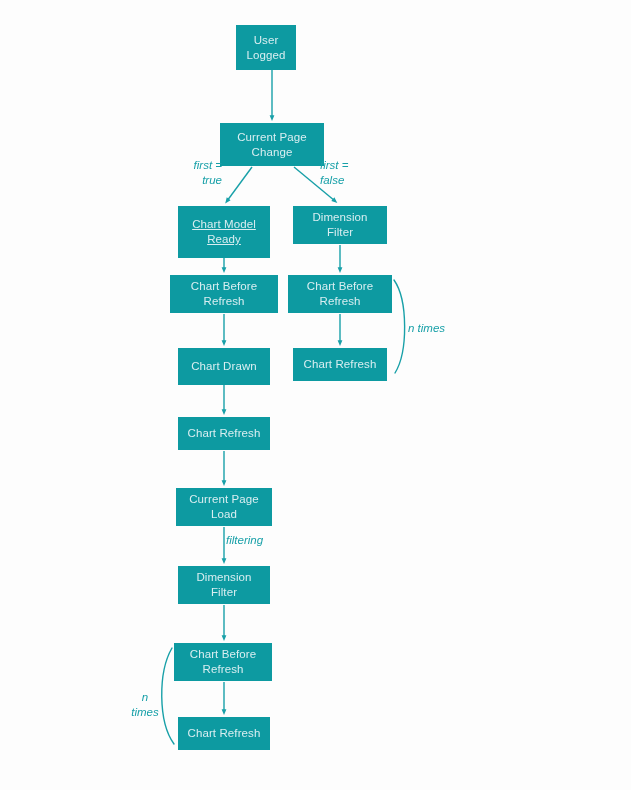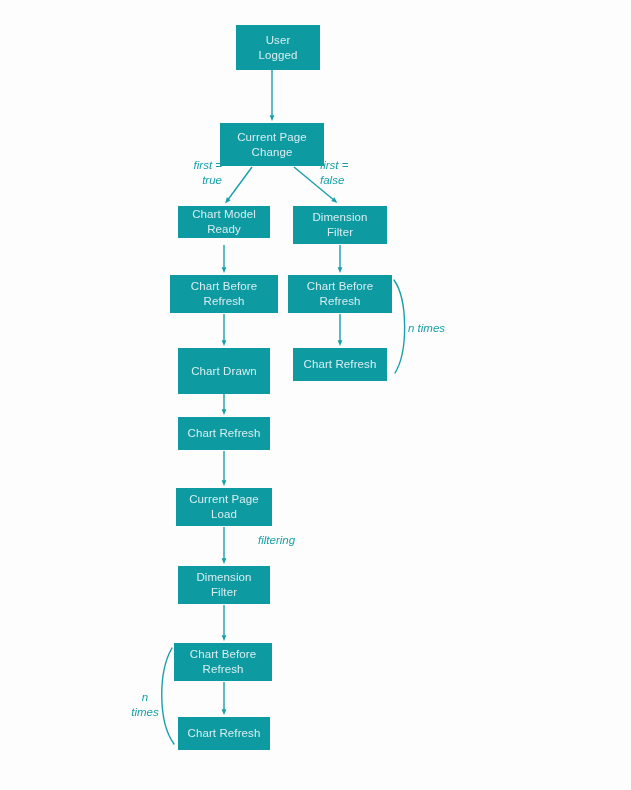--- a/index.html
+++ b/index.html
@@ -88,51 +88,51 @@
       <line x1="224" y1="605" x2="224" y2="638"></line>
       <line x1="224" y1="682" x2="224" y2="712"></line>
     </g>
 
     <g stroke="#18a0a8" stroke-width="1.4" fill="none" stroke-linecap="round">
       <path d="M394,280 C408,300 408,352 395,373"></path>
       <path d="M172,648 C158,672 158,722 174,744"></path>
     </g>
   </svg>
 
-  <div class="node-box" style="left:236px; top:25px; width:84px; height:45px;">
+  <div class="node-box" style="left:236px; top:25px; width:60px; height:45px;">
     <span class="node-label">User
 Logged</span>
   </div>
 
   <div class="node-box" style="left:220px; top:123px; width:104px; height:43px;">
     <span class="node-label">Current Page
 Change</span>
   </div>
 
-  <div class="node-box" style="left:178px; top:206px; width:92px; height:32px;">
+  <div class="node-box" style="left:178px; top:206px; width:92px; height:52px;text-decoration:underline;">
     <span class="node-label">Chart Model
 Ready</span>
   </div>
 
   <div class="node-box" style="left:293px; top:206px; width:94px; height:38px;">
     <span class="node-label">Dimension
 Filter</span>
   </div>
 
   <div class="node-box" style="left:170px; top:275px; width:108px; height:38px;">
     <span class="node-label">Chart Before
 Refresh</span>
   </div>
 
   <div class="node-box" style="left:288px; top:275px; width:104px; height:38px;">
     <span class="node-label">Chart Before
 Refresh</span>
   </div>
 
-  <div class="node-box" style="left:178px; top:348px; width:92px; height:46px;">
+  <div class="node-box" style="left:178px; top:348px; width:92px; height:37px;">
     <span class="node-label">Chart Drawn</span>
   </div>
 
   <div class="node-box" style="left:293px; top:348px; width:94px; height:33px;">
     <span class="node-label">Chart Refresh</span>
   </div>
 
   <div class="node-box" style="left:178px; top:417px; width:92px; height:33px;">
     <span class="node-label">Chart Refresh</span>
   </div>
@@ -157,18 +157,18 @@
   </div>
 
   <div class="edge-label align-right" style="left:178px; top:158px; width:44px;">first =
 true</div>
 
   <div class="edge-label align-left" style="left:320px; top:158px; width:46px;">first =
 false</div>
 
   <div class="edge-label align-left" style="left:408px; top:321px; width:60px;">n times</div>
 
-  <div class="edge-label align-left" style="left:226px; top:533px; width:60px;padding-left:32px;">filtering</div>
+  <div class="edge-label align-left" style="left:226px; top:533px; width:60px;">filtering</div>
 
   <div class="edge-label align-center" style="left:124px; top:690px; width:42px;">n
 times</div>
 
 </div>
 
 </body></html>

